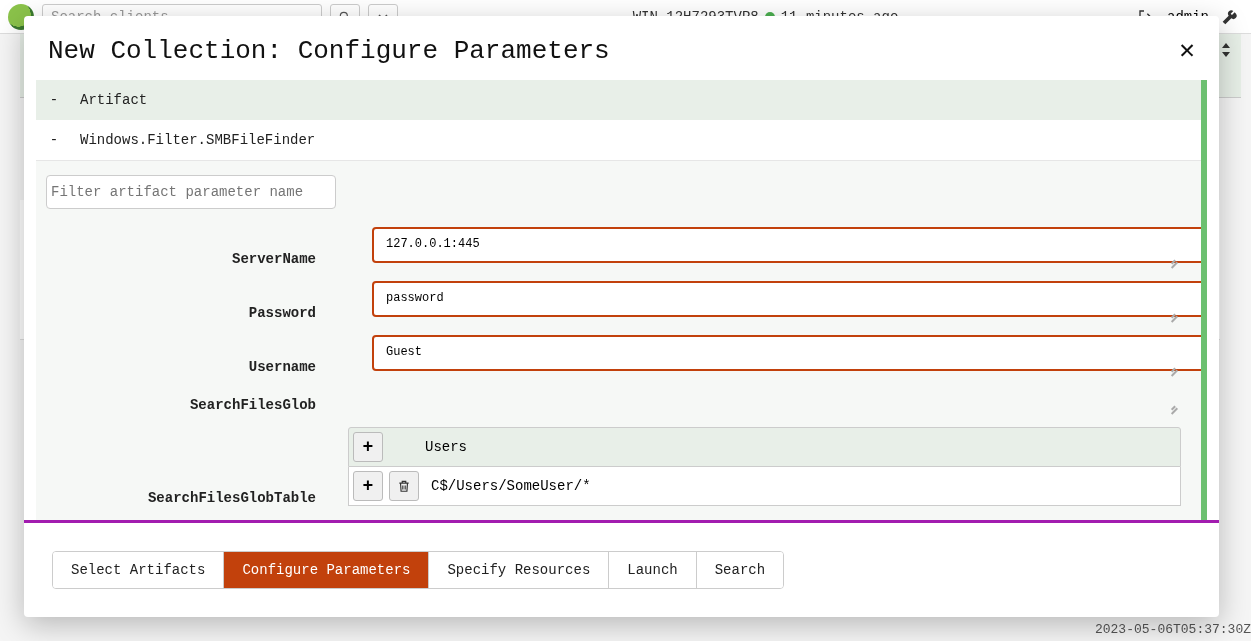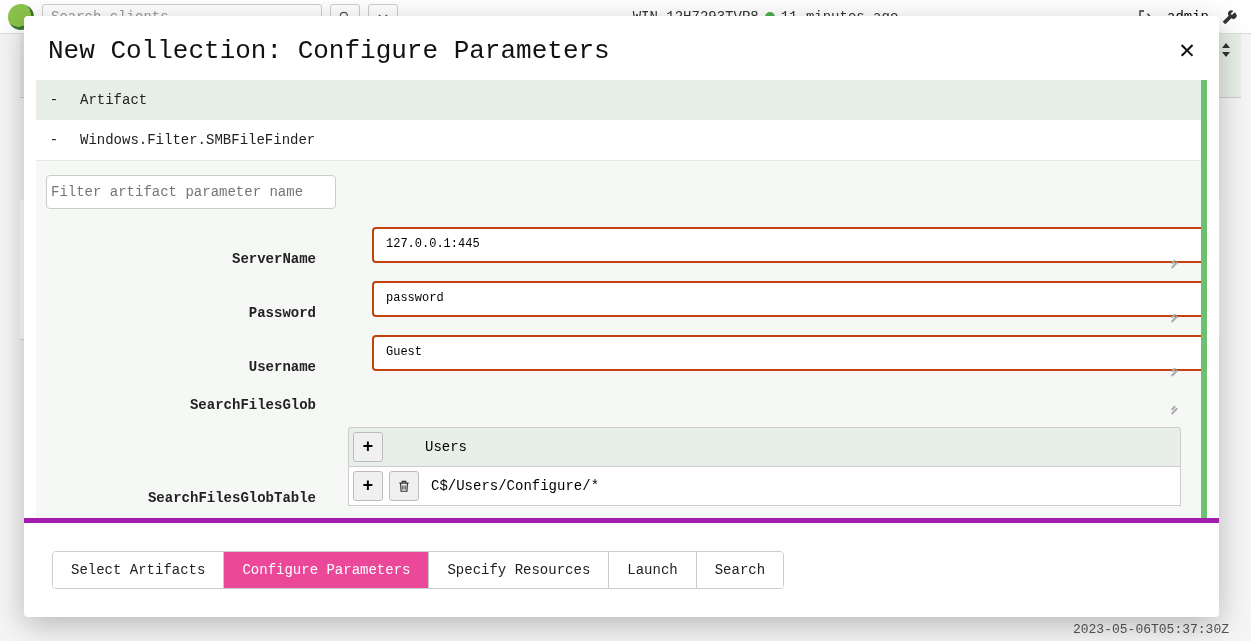--- a/index.html
+++ b/index.html
@@ -87,21 +87,21 @@
   position: absolute;
   top: 200px; left: 20px;
   width: 1200px;
   height: 140px;
   background: #fff;
   border-bottom: 1px solid #ddd;
 }
 
 .bg-footer-time {
   position: absolute;
-  bottom: 4px; right: 22px;
+  bottom: 4px; right: 0;
   color: #555;
   font-size: 13px;
 }
 
 
 .modal-overlay {
   position: absolute;
   inset: 0;
   background: transparent;
 }
@@ -277,42 +277,42 @@
 .glob-col-label {
   font-weight: normal;
   padding-left: 30px;
 }
 .glob-value {
   padding-left: 6px;
 }
 
 
 .modal-footer {
-  border-top: 5px solid #a21caf;
+  border-top: 3px solid #a21caf;
   padding: 28px;
 }
 .tab-group {
   display: inline-flex;
   border: 1px solid #ccc;
   border-radius: 4px;
   overflow: hidden;
 }
 .tab-btn {
   padding: 10px 18px;
   background: #fff;
   border: none;
   border-right: 1px solid #ccc;
   font-family: inherit;
   font-size: 14px;
   cursor: pointer;
   color: #222;
 }
 .tab-btn:last-child { border-right: none; }
 .tab-btn.active {
-  background: #ec4899;
+  background: #c2410c;
   color: #fff;
 }
 
 svg { display: block; }
 </style>
 </head>
 <body>
 
 <div class="bg-topbar">
   <div class="bg-logo"></div>
@@ -429,21 +429,21 @@
               </div>
               <div class="glob-body-row">
                 <button class="small-btn">
                   <span>+</span>
                 </button>
                 <button class="small-btn">
                   <svg width="14" height="14" viewBox="0 0 24 24">
                       <path d="M4 7h16M9 7V4h6v3M6 7l1 14h10l1-14M10 11v7M14 11v7" fill="none" stroke="#333" stroke-width="2"></path>
                     </svg>
                 </button>
-                <span class="glob-value">C$/Users/Configure/*</span>
+                <span class="glob-value">C$/Users/SomeUser/*</span>
               </div>
             </div>
           </div>
         </div>
 
       </div>
     </div>
 
     <div class="modal-footer">
       <div class="tab-group">

